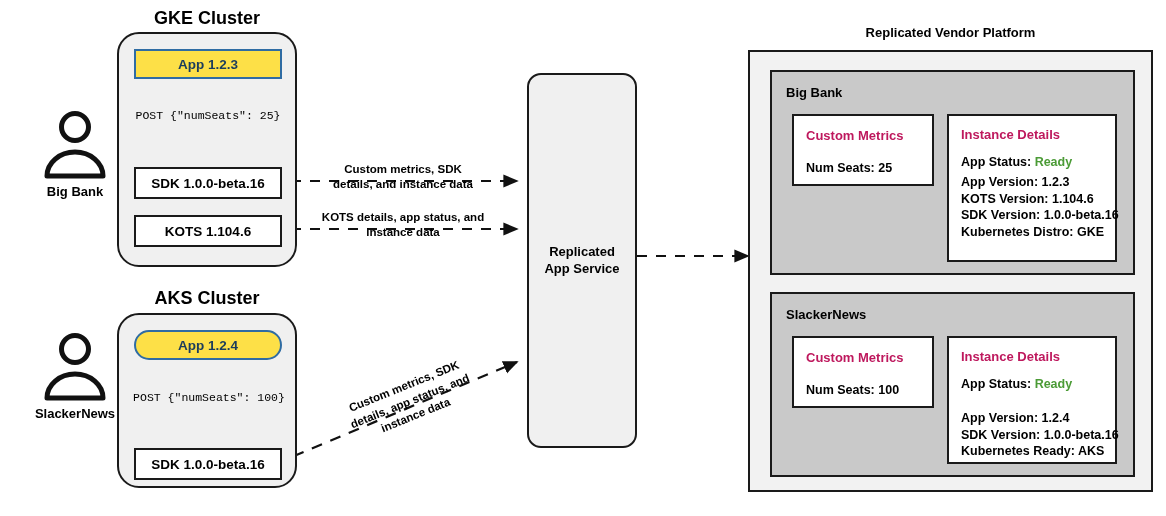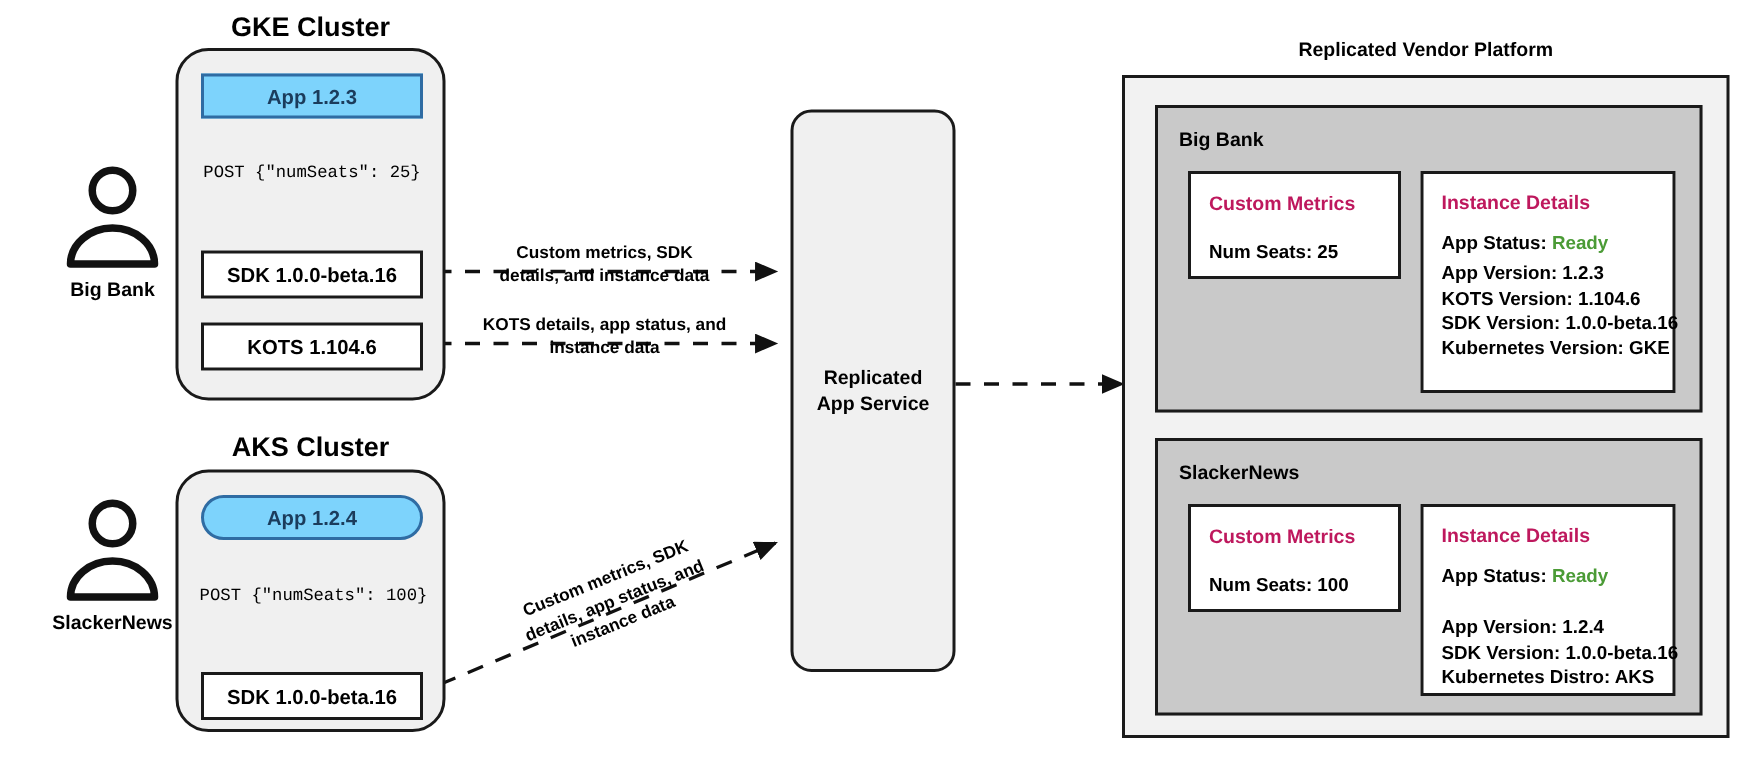--- a/index.html
+++ b/index.html
@@ -44,21 +44,21 @@
   .cluster-title {
     font-weight: bold;
     font-size: 18px;
     color: #000;
     text-align: center;
     width: 100%;
   }
 
   
   .box-app {
-    background: #7dd3fc;
+    background: #fde047;
     border: 2px solid #2f6ca3;
     display: flex; align-items: center; justify-content: center;
   }
   .box-app span {
     font-weight: bold; font-size: 13.5px; color: #1b3c5c;
   }
   .box-white {
     background: #ffffff;
     border: 2px solid #1a1a1a;
     display: flex; align-items: center; justify-content: center;
@@ -251,21 +251,21 @@
       <div class="abs card" style="left:175px; top:42px; width:170px; height:148px;">
         <div class="abs card-title" style="left:12px; top:11px;">Instance Details</div>
         <div class="abs card-line" style="left:12px; top:38px;">
           <span>App Status:</span>
           <span class="ready">Ready</span>
         </div>
         <div class="abs" style="left:12px; top:58px;">
           <div class="card-line">App Version: 1.2.3</div>
           <div class="card-line">KOTS Version: 1.104.6</div>
           <div class="card-line">SDK Version: 1.0.0-beta.16</div>
-          <div class="card-line">Kubernetes Version: GKE</div>
+          <div class="card-line">Kubernetes Distro: GKE</div>
         </div>
       </div>
     </div>
 
     <div class="abs vendor-panel" style="left:20px; top:240px; width:365px; height:185px;">
       <div class="abs vendor-name" style="left:14px; top:13px;">SlackerNews</div>
 
       <div class="abs card" style="left:20px; top:42px; width:142px; height:72px;">
         <div class="abs card-title" style="left:12px; top:12px;">Custom Metrics</div>
         <div class="abs card-line" style="left:12px; top:44px;">Num Seats: 100</div>
@@ -273,20 +273,20 @@
 
       <div class="abs card" style="left:175px; top:42px; width:170px; height:128px;">
         <div class="abs card-title" style="left:12px; top:11px;">Instance Details</div>
         <div class="abs card-line" style="left:12px; top:38px;">
           <span>App Status:</span>
           <span class="ready">Ready</span>
         </div>
         <div class="abs" style="left:12px; top:72px;">
           <div class="card-line">App Version: 1.2.4</div>
           <div class="card-line">SDK Version: 1.0.0-beta.16</div>
-          <div class="card-line">Kubernetes Distro: AKS</div>
+          <div class="card-line">Kubernetes Ready: AKS</div>
         </div>
       </div>
     </div>
 
   </div>
 
 </div>
 
 </body></html>

